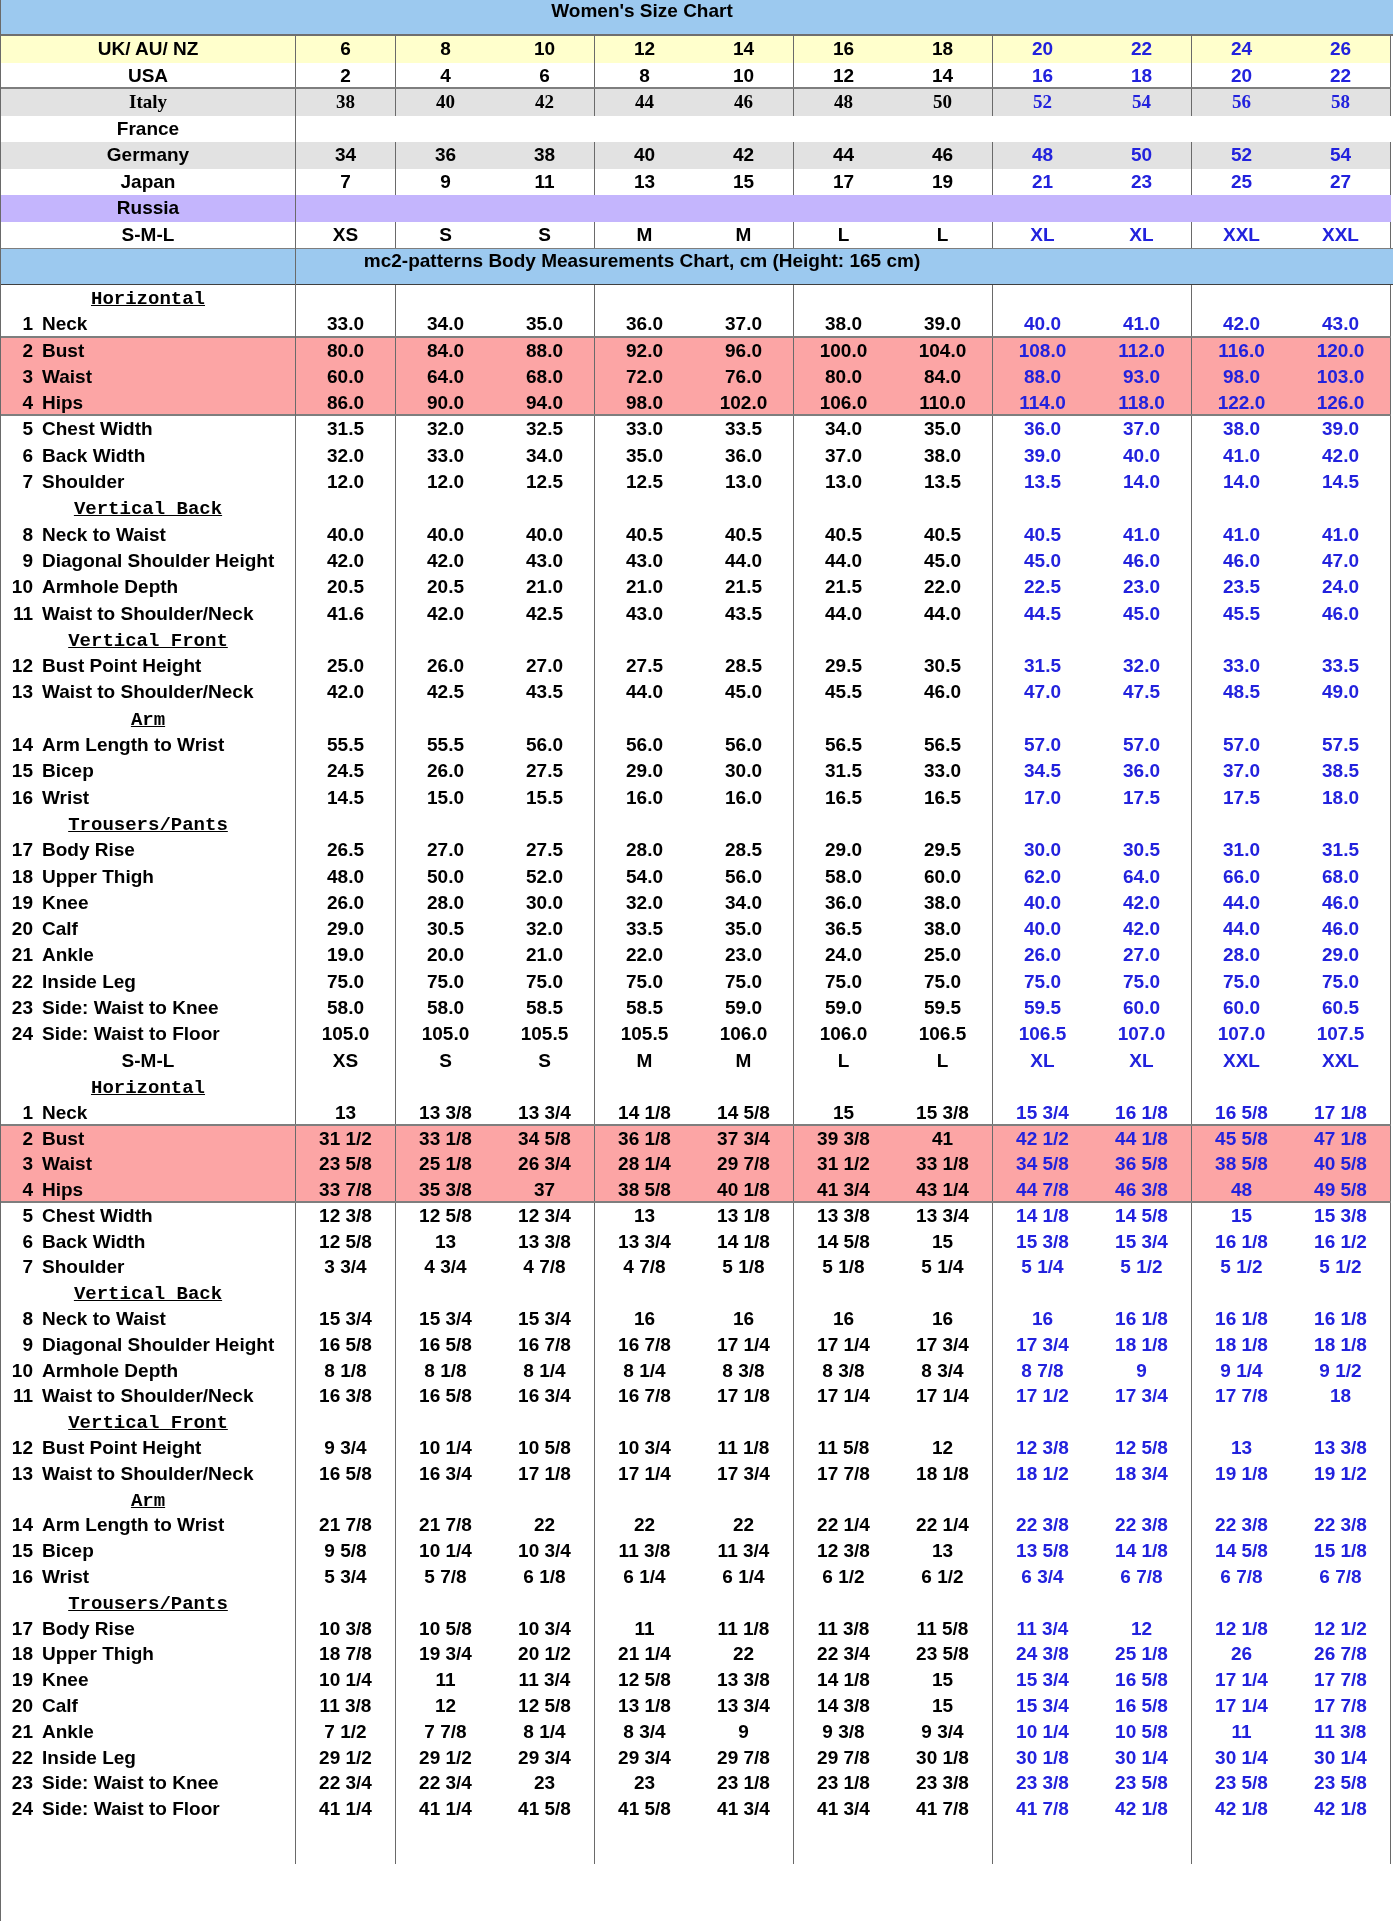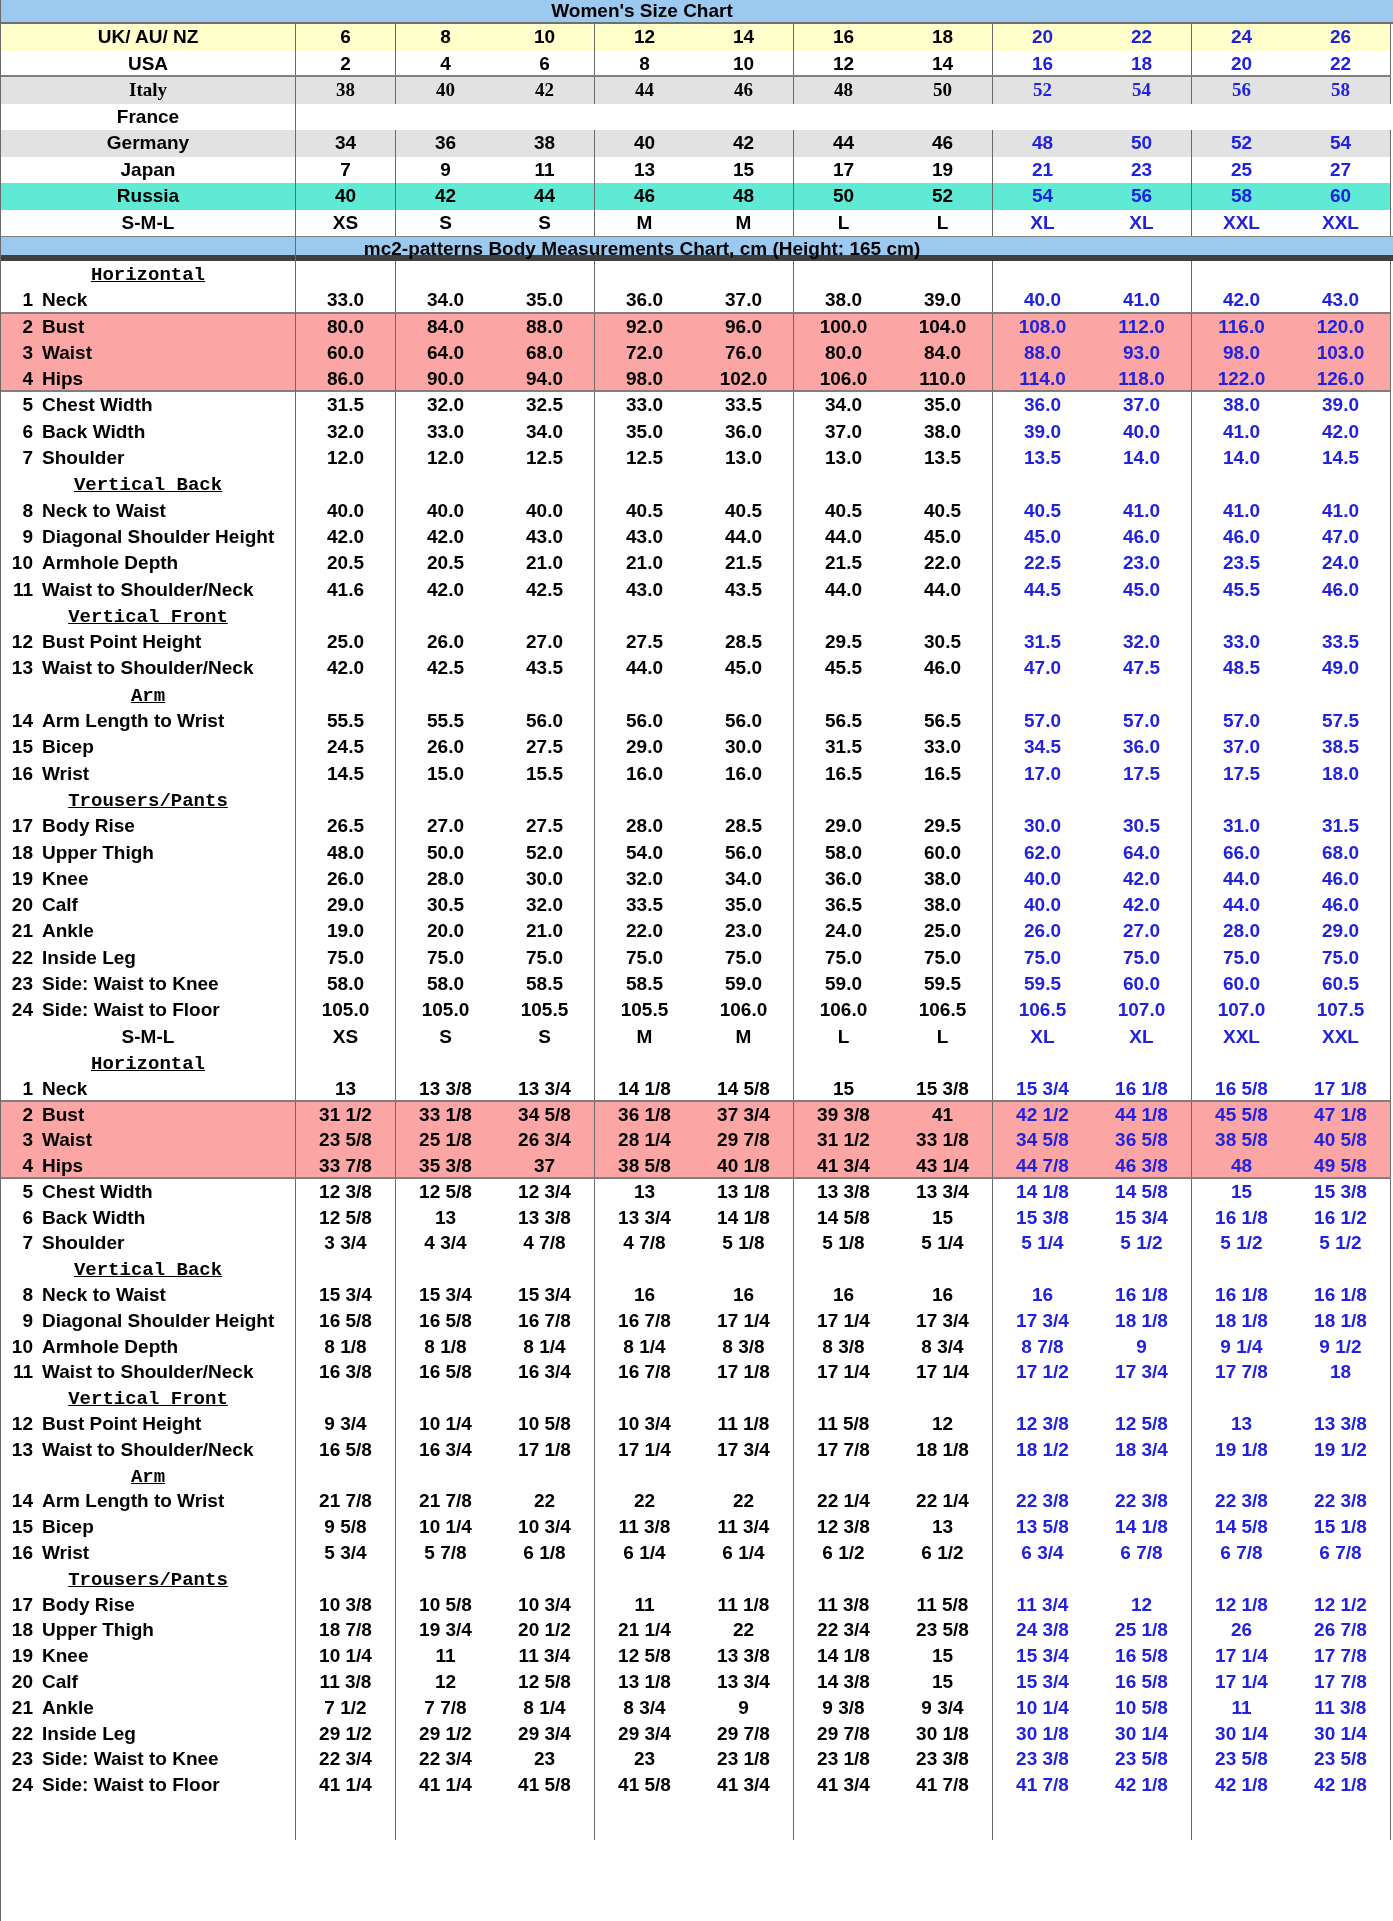--- a/index.html
+++ b/index.html
@@ -2,25 +2,25 @@
 <html><head>
 <meta charset="utf-8">
 <style>
   html,body{margin:0;padding:0;background:#ffffff;}
   .page{
     width:1393px;height:1921px;background:#ffffff;color:#000;
     font-family:"Liberation Sans",sans-serif;font-weight:700;
     border-left:1px solid #6a6a6a;box-sizing:border-box;overflow:hidden;
   }
   .band{
-    height:25px;line-height:23px;text-align:center;background:#9cc9ef;
-    border-top:1px solid #7e7e7e;border-bottom:6px solid #404040;
+    height:37px;line-height:23px;text-align:center;background:#9cc9ef;
+    border-top:1px solid #7e7e7e;border-bottom:1px solid #404040;
     font-size:19px;box-sizing:border-box;padding-right:110px;
   }
-  .band.top{height:24px;line-height:22px;border-top:0;border-bottom:2px solid #6f6f6f;}
+  .band.top{height:36px;line-height:22px;border-top:0;border-bottom:2px solid #6f6f6f;}
   .row{display:flex;width:1390px;box-sizing:border-box;}
   #conv .row{height:26.5px;line-height:26.5px;}
   #cm .row{height:26.3px;line-height:26.3px;}
   #inch .row{height:25.8px;line-height:25.8px;}
   #tail .row{height:42px;}
   .row.line{border-bottom:2px solid #7e7e7e;}
   .row.hl{background:#fca5a5;}
   .lbl{
     flex:0 0 295px;width:295px;box-sizing:border-box;
     border-right:1px solid #6a6a6a;white-space:nowrap;overflow:hidden;
@@ -119,21 +119,21 @@
         <div class="c gb">11</div>
         <div class="c">13</div>
         <div class="c gb">15</div>
         <div class="c">17</div>
         <div class="c gb">19</div>
         <div class="c blu">21</div>
         <div class="c gb blu">23</div>
         <div class="c blu">25</div>
         <div class="c gb blu">27</div>
       </div>
-      <div class="row" style="background: #5eead4;">
+      <div class="row" style="background: #c4b5fd; flex-direction: column;">
         <div class="lbl center">Russia</div>
         <div class="c gb">40</div>
         <div class="c">42</div>
         <div class="c gb">44</div>
         <div class="c">46</div>
         <div class="c gb">48</div>
         <div class="c">50</div>
         <div class="c gb">52</div>
         <div class="c blu">54</div>
         <div class="c gb blu">56</div>

